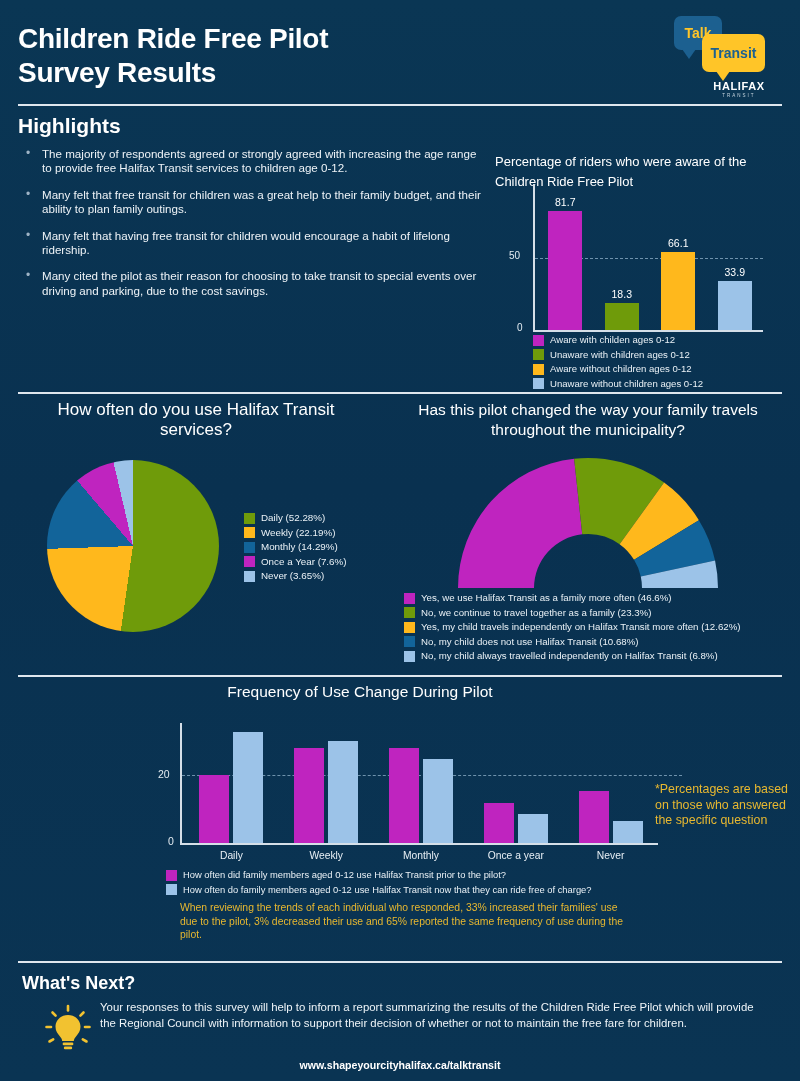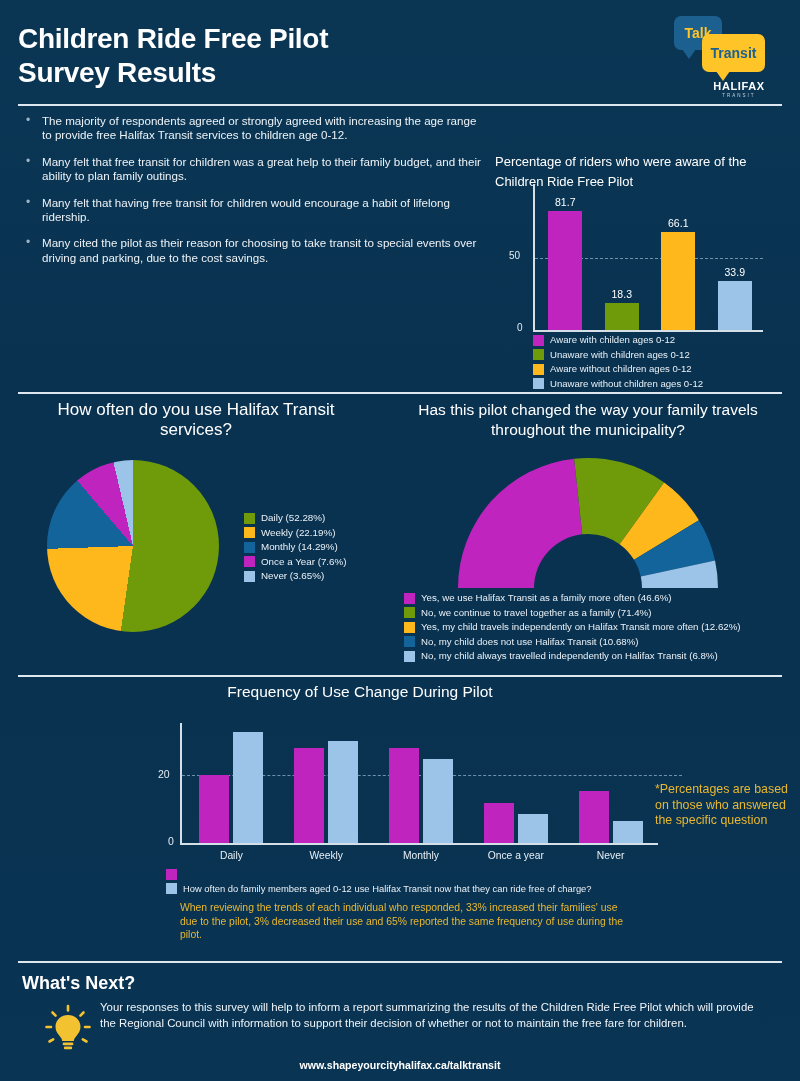--- a/index.html
+++ b/index.html
@@ -193,20 +193,21 @@
       <div class="bubble bubble-transit">Transit</div>
       <div class="hfx">
         <div class="hfx-main">HALIFAX</div>
         <div class="hfx-sub">TRANSIT</div>
       </div>
     </div>
   </div>
   <div class="divider d1"></div>
 
   <div class="highlights">
+    <h2>Highlights</h2>
     <ul class="bullets">
       <li>The majority of respondents agreed or strongly agreed with increasing the age range to provide free Halifax Transit services  to children age 0-12.</li>
       <li>Many felt that free transit for children was a great help to their family budget, and their ability to plan family outings.</li>
       <li>Many felt that having free transit for children would encourage a habit of lifelong ridership.</li>
       <li>Many cited the pilot as their reason for choosing to take transit to special events over driving and parking, due to the cost savings.</li>
     </ul>
   </div>
 
   <div class="barchart-top">
     <div class="ct-title">Percentage of riders who were aware of the Children Ride Free Pilot</div>
@@ -216,21 +217,21 @@
       <div class="bt-grid"></div>
       <div class="bt-ytick t50">50</div>
       <div class="bt-ytick t0">0</div>
       <div class="bt-bars" id="bt-bars">
           <div class="bt-bar" style="height: 119.282px; background: rgb(191, 36, 191);">
             <span class="bt-val">81.7</span>
           </div>
           <div class="bt-bar" style="height: 26.718px; background: rgb(111, 155, 10);">
             <span class="bt-val">18.3</span>
           </div>
-          <div class="bt-bar" style="height: 98px; background: rgb(255, 184, 28); padding-left: 24px;">
+          <div class="bt-bar" style="height: 78px; background: rgb(255, 184, 28); padding-left: 24px;">
             <span class="bt-val">66.1</span>
           </div>
           <div class="bt-bar" style="height: 49.494px; background: rgb(156, 195, 232);">
             <span class="bt-val">33.9</span>
           </div>
         </div>
     </div>
     <div class="bt-legend" id="bt-legend">
         <div class="lg-row">
           <span class="lg-swatch" style="background: rgb(191, 36, 191);"></span>
@@ -292,21 +293,21 @@
           <path d="M 261.04485606386515 108.43907571013287 A 130 130 0 0 1 264 135.99999999999997 L 188 136 A 54 54 0 0 0 186.77247867268244 124.55161606420904 Z" fill="#9cc3e8"></path>
         </svg>
     </div>
     <div class="donut-legend" id="donut-legend">
         <div class="lg-row">
           <span class="lg-swatch" style="background: rgb(191, 36, 191);"></span>
           <span class="lg-text">Yes, we use Halifax Transit as a family more often (46.6%)</span>
         </div>
         <div class="lg-row">
           <span class="lg-swatch" style="background: rgb(111, 155, 10);"></span>
-          <span class="lg-text">No, we continue to travel together as a family (71.4%)</span>
+          <span class="lg-text">No, we continue to travel together as a family (23.3%)</span>
         </div>
         <div class="lg-row">
           <span class="lg-swatch" style="background: rgb(255, 184, 28);"></span>
           <span class="lg-text">Yes, my child travels independently on Halifax Transit more often (12.62%)</span>
         </div>
         <div class="lg-row">
           <span class="lg-swatch" style="background: rgb(18, 100, 154);"></span>
           <span class="lg-text">No, my child does not use Halifax Transit (10.68%)</span>
         </div>
         <div class="lg-row">
@@ -351,20 +352,21 @@
     <div class="bb-xlabels" id="bb-xlabels">
         <div class="bb-xlabel">Daily</div>
         <div class="bb-xlabel">Weekly</div>
         <div class="bb-xlabel">Monthly</div>
         <div class="bb-xlabel">Once a year</div>
         <div class="bb-xlabel">Never</div>
       </div>
     <div class="bb-legend" id="bb-legend">
         <div class="lg-row">
           <span class="lg-swatch" style="background: rgb(191, 36, 191);"></span>
+          <span class="lg-text">How often did family members aged 0-12 use Halifax Transit prior to the pilot?</span>
         </div>
         <div class="lg-row">
           <span class="lg-swatch" style="background: rgb(156, 195, 232);"></span>
           <span class="lg-text">How often do family members aged 0-12 use Halifax Transit now that they can ride free of charge?</span>
         </div>
       </div>
     <div class="bb-note">When reviewing the trends of each individual who responded, 33% increased their families' use due to the pilot, 3% decreased their use and 65% reported the same frequency of use during the pilot.</div>
   </div>
   <div class="aside-note">*Percentages are based on those who answered the specific question</div>
   <div class="divider d4"></div>

